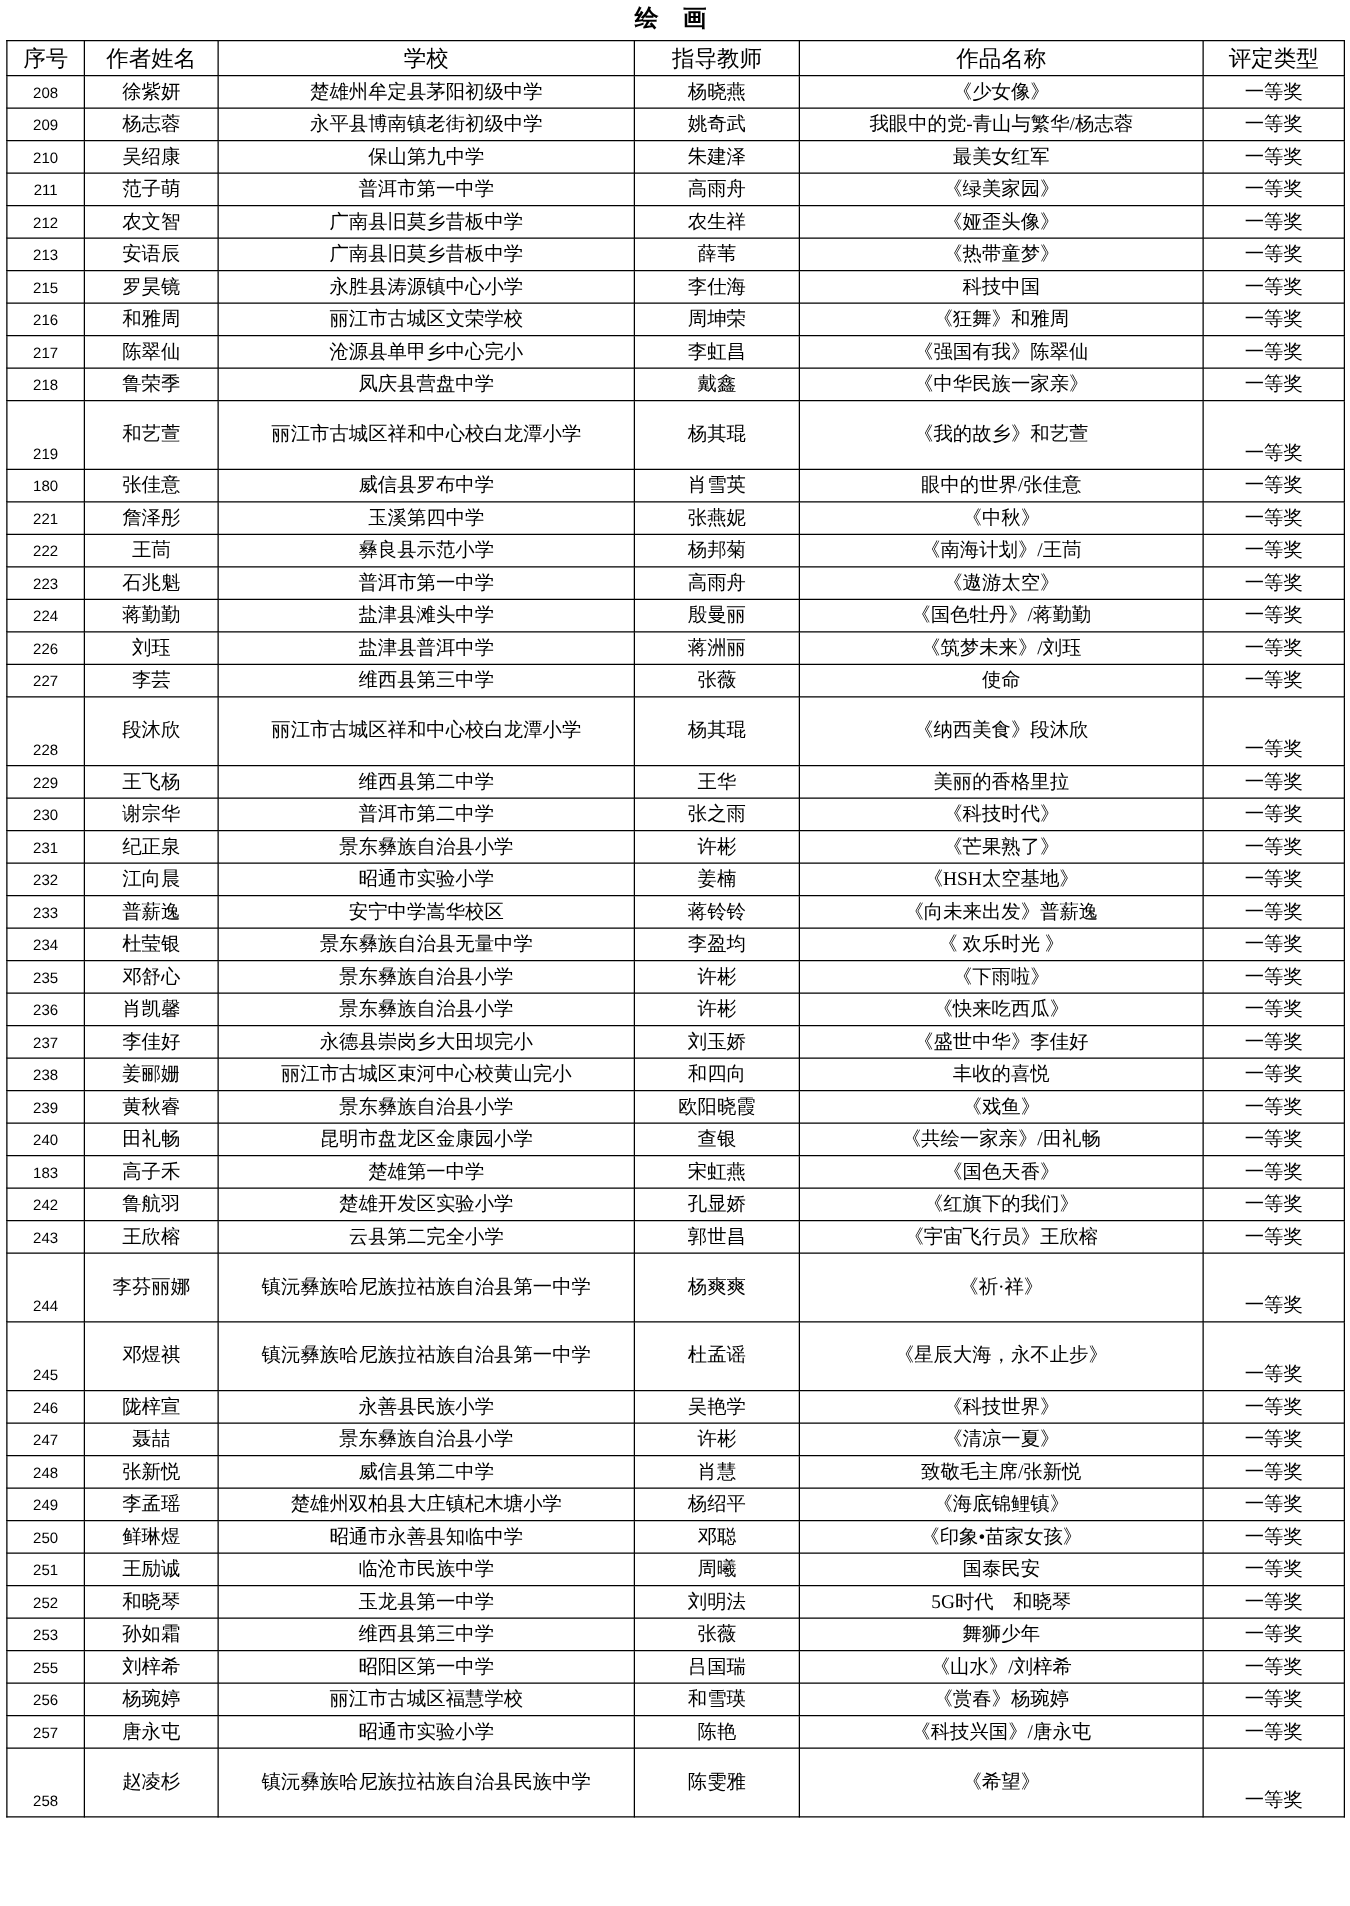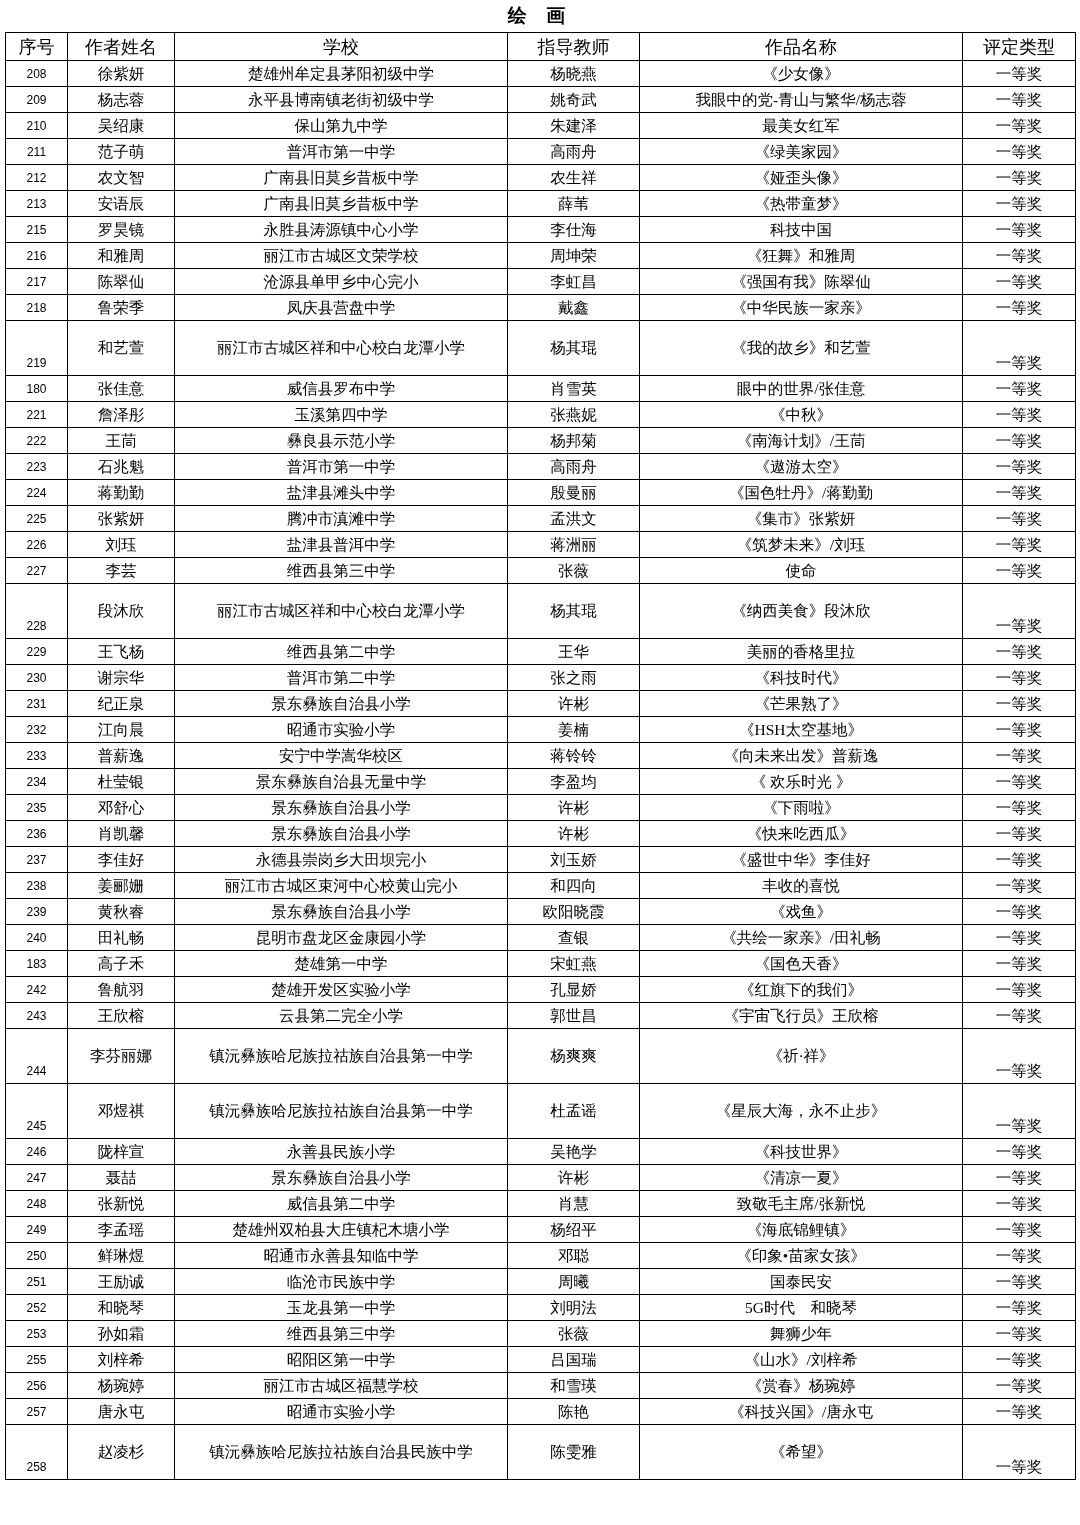--- a/index.html
+++ b/index.html
@@ -228,28 +228,20 @@
         </tr>
         <tr>
           <td class="seq-cell">224</td>
           <td class="name-cell">蒋勤勤</td>
           <td class="school-cell">盐津县滩头中学</td>
           <td class="teacher-cell">殷曼丽</td>
           <td class="work-cell">《国色牡丹》/蒋勤勤</td>
           <td class="award-cell">一等奖</td>
         </tr>
         <tr>
-          <td class="seq-cell">225</td>
-          <td class="name-cell">张紫妍</td>
-          <td class="school-cell">腾冲市滇滩中学</td>
-          <td class="teacher-cell">孟洪文</td>
-          <td class="work-cell">《集市》张紫妍</td>
-          <td class="award-cell">一等奖</td>
-        </tr>
-        <tr>
           <td class="seq-cell">226</td>
           <td class="name-cell">刘珏</td>
           <td class="school-cell">盐津县普洱中学</td>
           <td class="teacher-cell">蒋洲丽</td>
           <td class="work-cell">《筑梦未来》/刘珏</td>
           <td class="award-cell">一等奖</td>
         </tr>
         <tr>
           <td class="seq-cell">227</td>
           <td class="name-cell">李芸</td>

